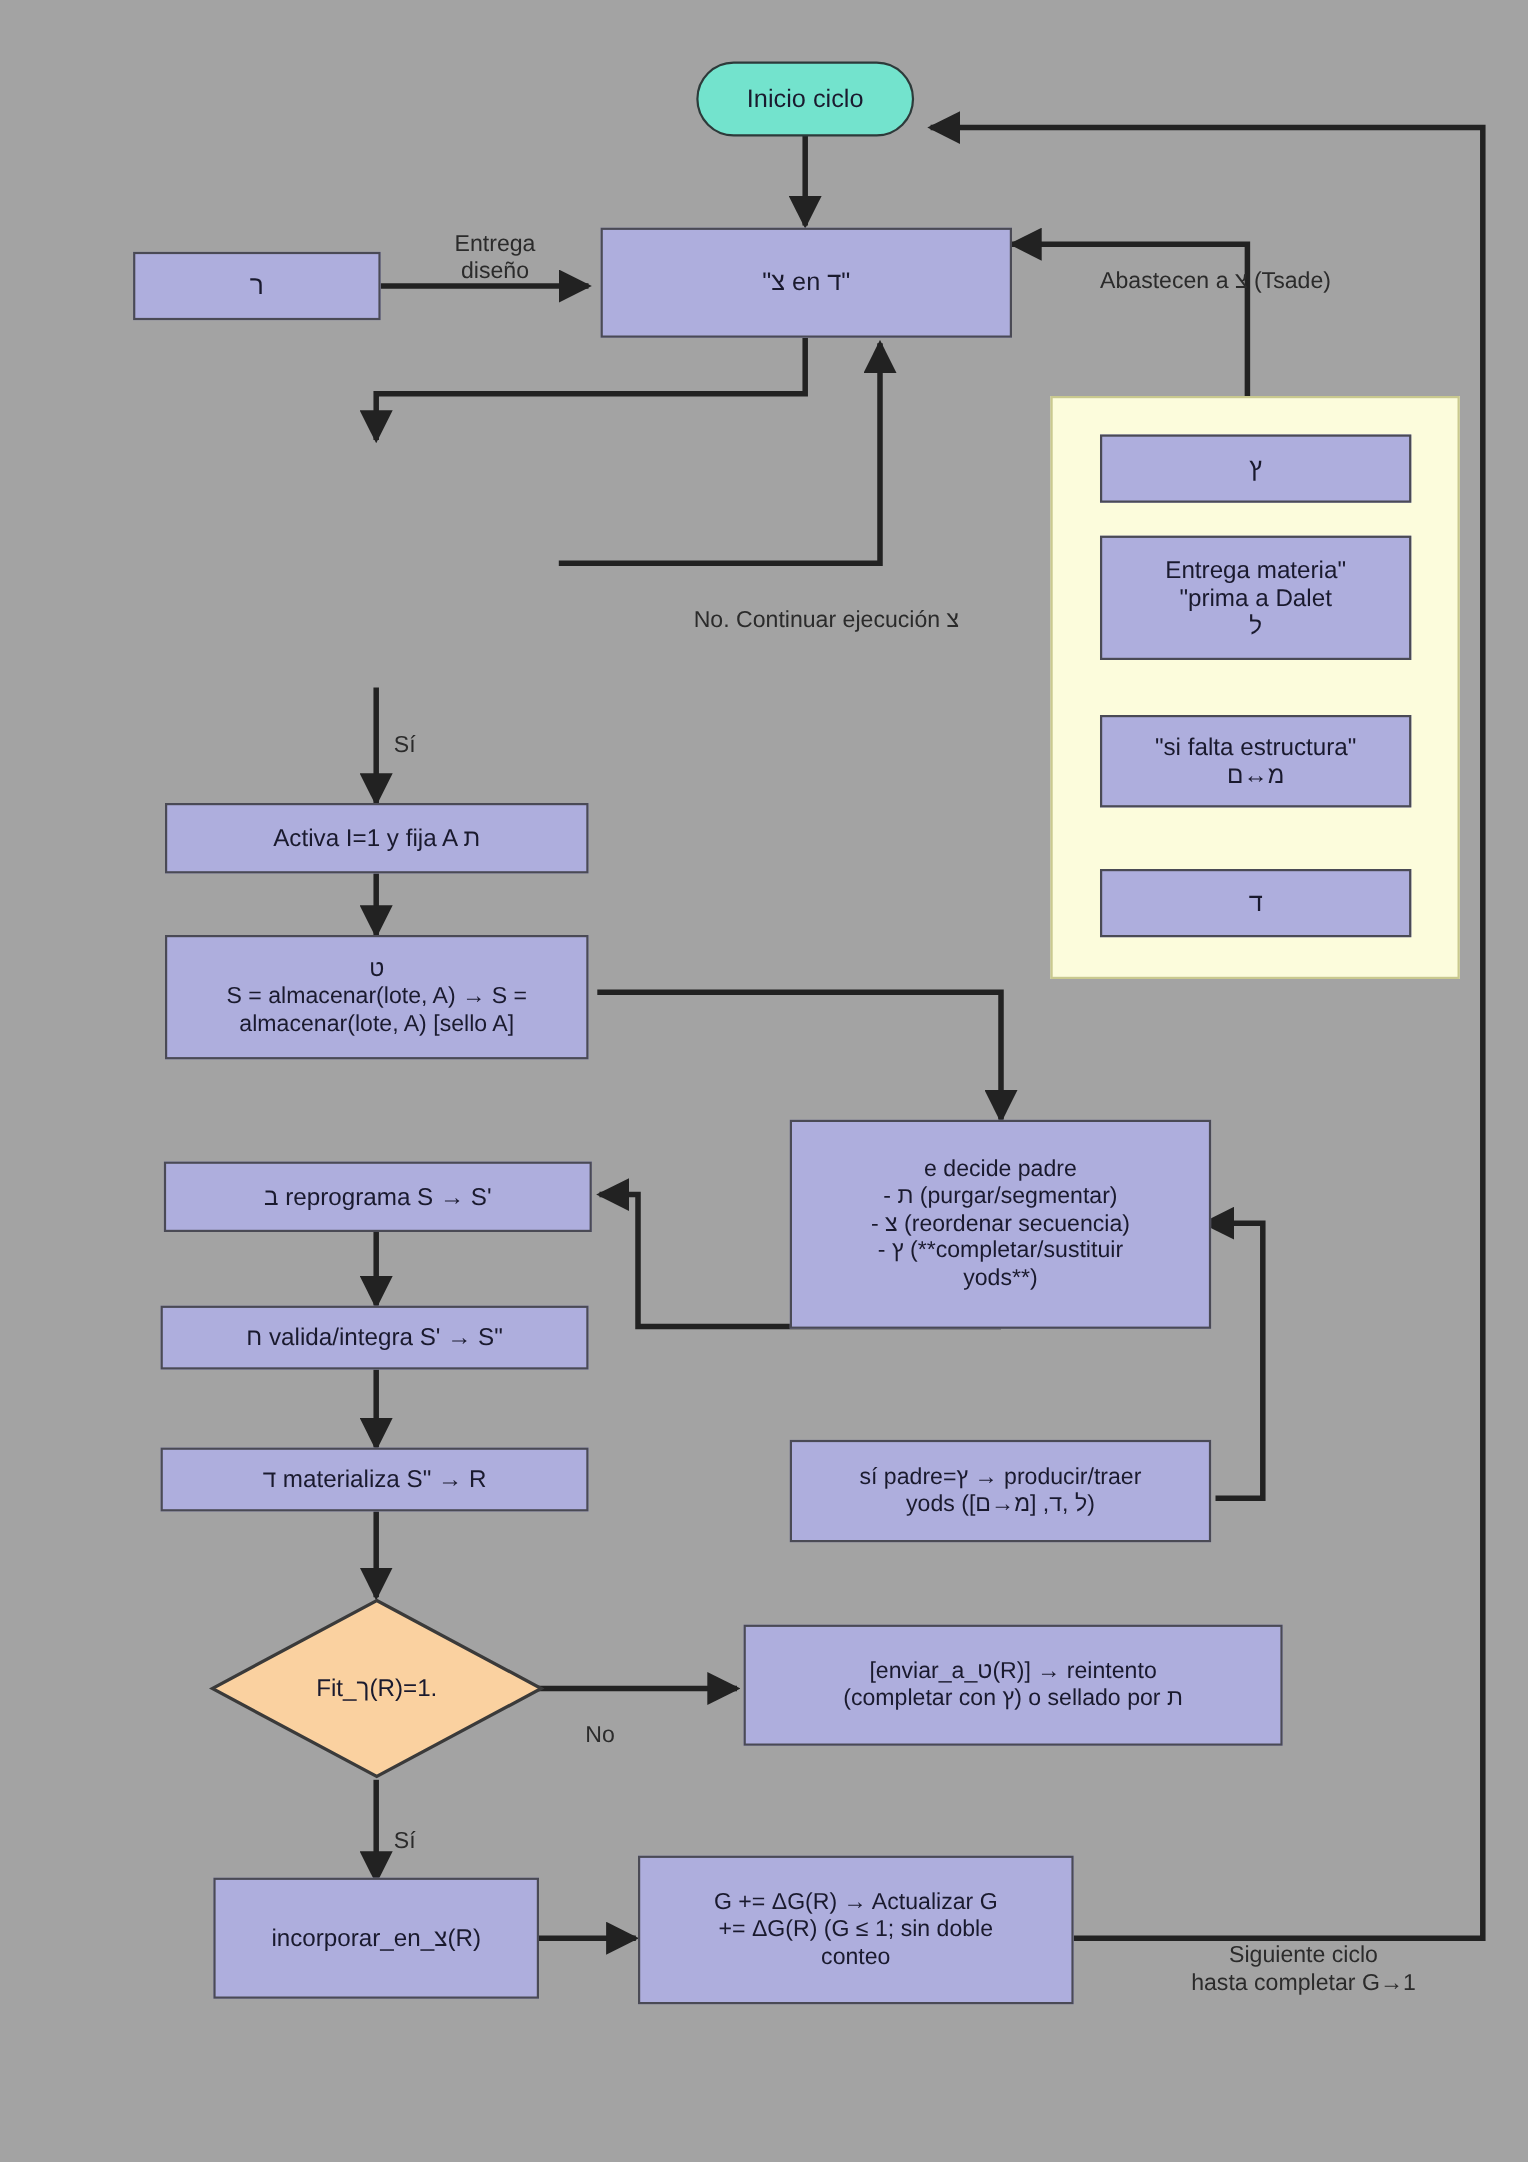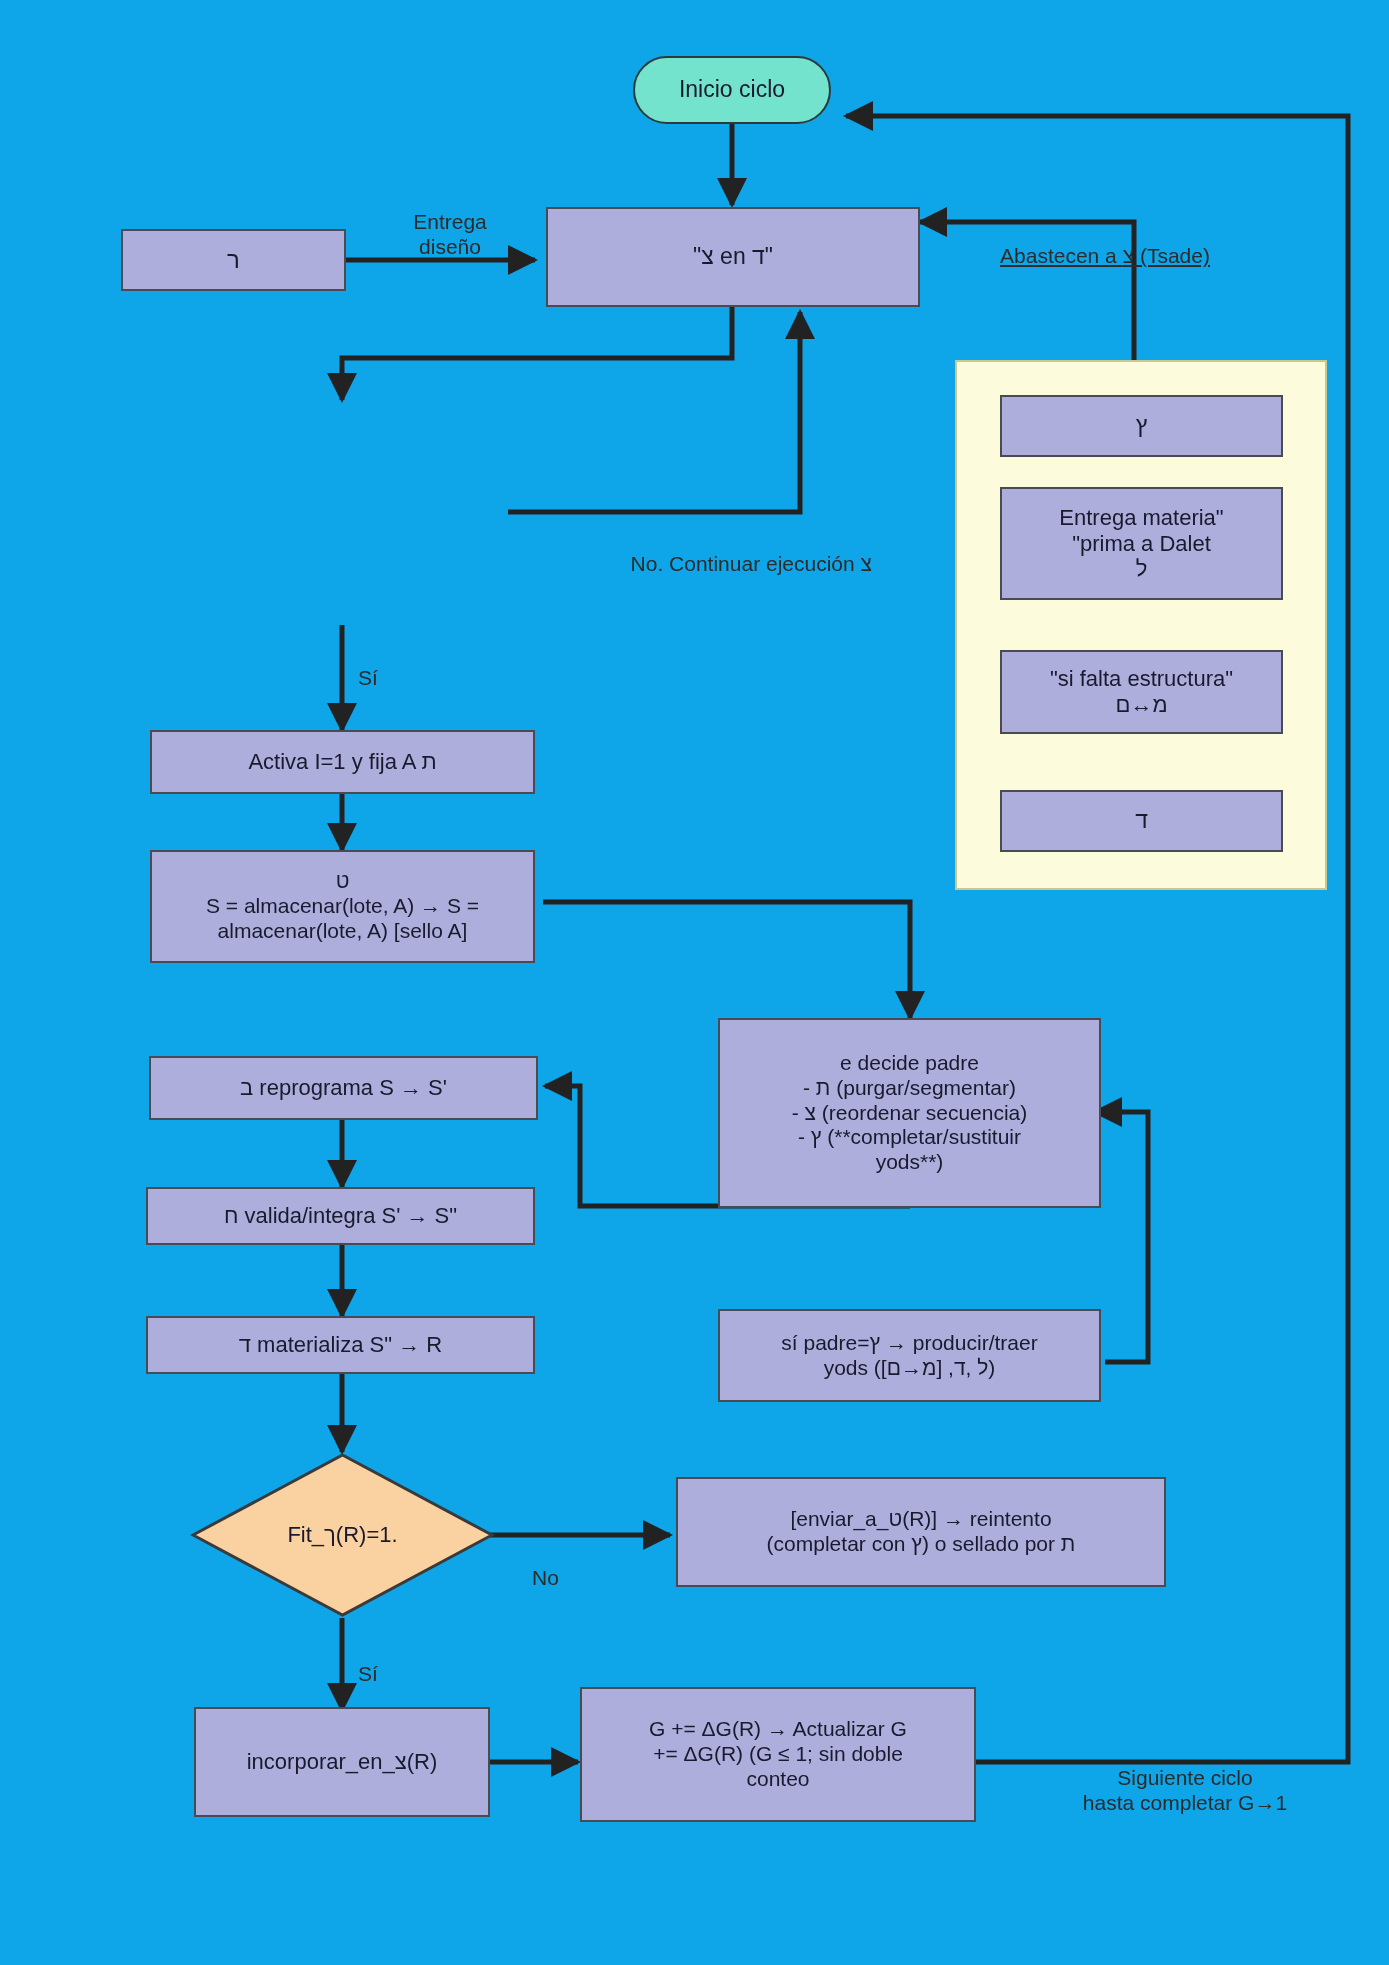--- a/index.html
+++ b/index.html
@@ -7,21 +7,21 @@
     padding: 0;
     background: #ffffff;
   }
   body {
     font-family: "Liberation Sans", sans-serif;
   }
   #canvas {
     position: relative;
     width: 1389px;
     height: 1965px;
-    background: #0ea5e9;
+    background: #a3a3a3;
     overflow: hidden;
   }
   svg.edges {
     position: absolute;
     left: 0;
     top: 0;
     width: 1389px;
     height: 1965px;
     pointer-events: none;
   }
@@ -225,21 +225,21 @@
 
   <div class="node proc" style="left:1000px; top:790px; width:283px; height:62px; font-size:23px;">
     <span>ד</span>
   </div>
 
   <div class="edge-label" style="left:370px; top:184px; width:160px;">
     <span>Entrega
 diseño</span>
   </div>
 
-  <div class="edge-label" style="left:940px; top:218px; width:330px;text-decoration:underline;">
+  <div class="edge-label" style="left:940px; top:218px; width:330px;">
     <span>Abastecen a צ (Tsade)</span>
   </div>
 
   <div class="edge-label" style="left:532px; top:526px; width:340px; text-align:right;">
     <span>No. Continuar ejecución צ</span>
   </div>
 
   <div class="edge-label" style="left:358px; top:640px; width:60px; text-align:left;">
     <span>Sí</span>
   </div>

